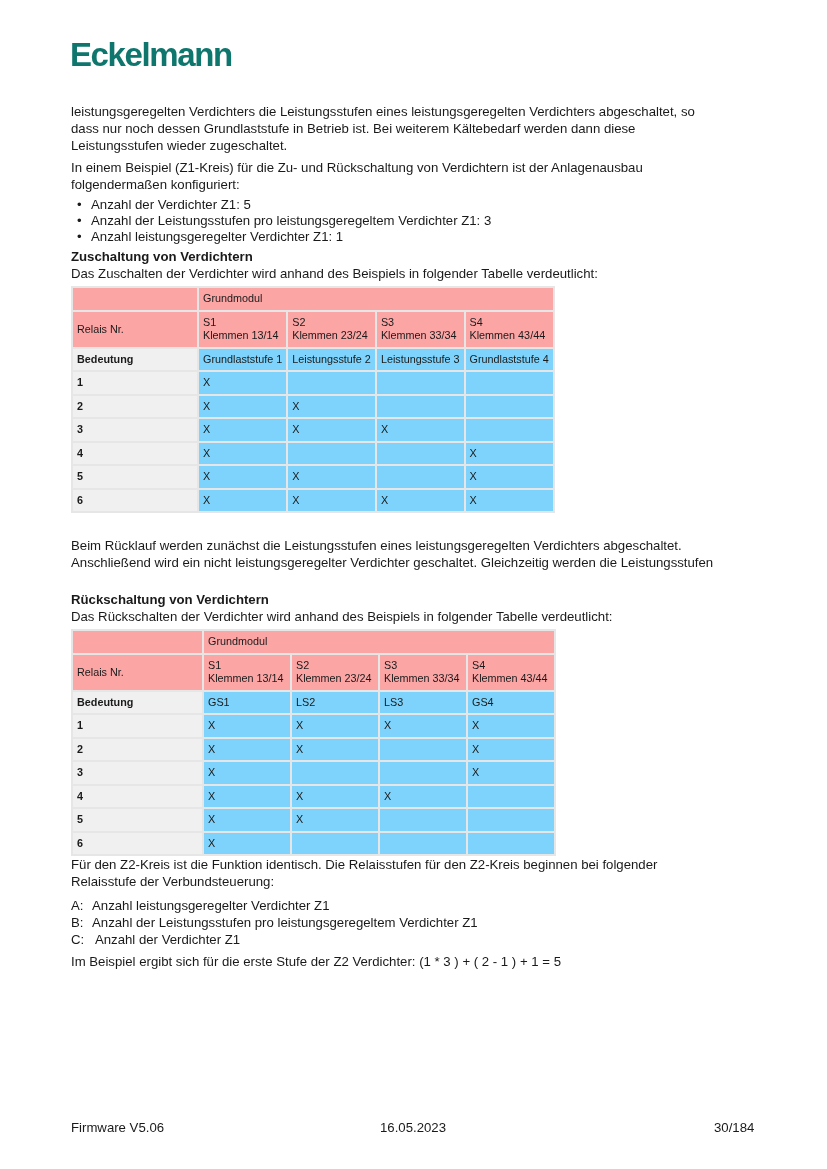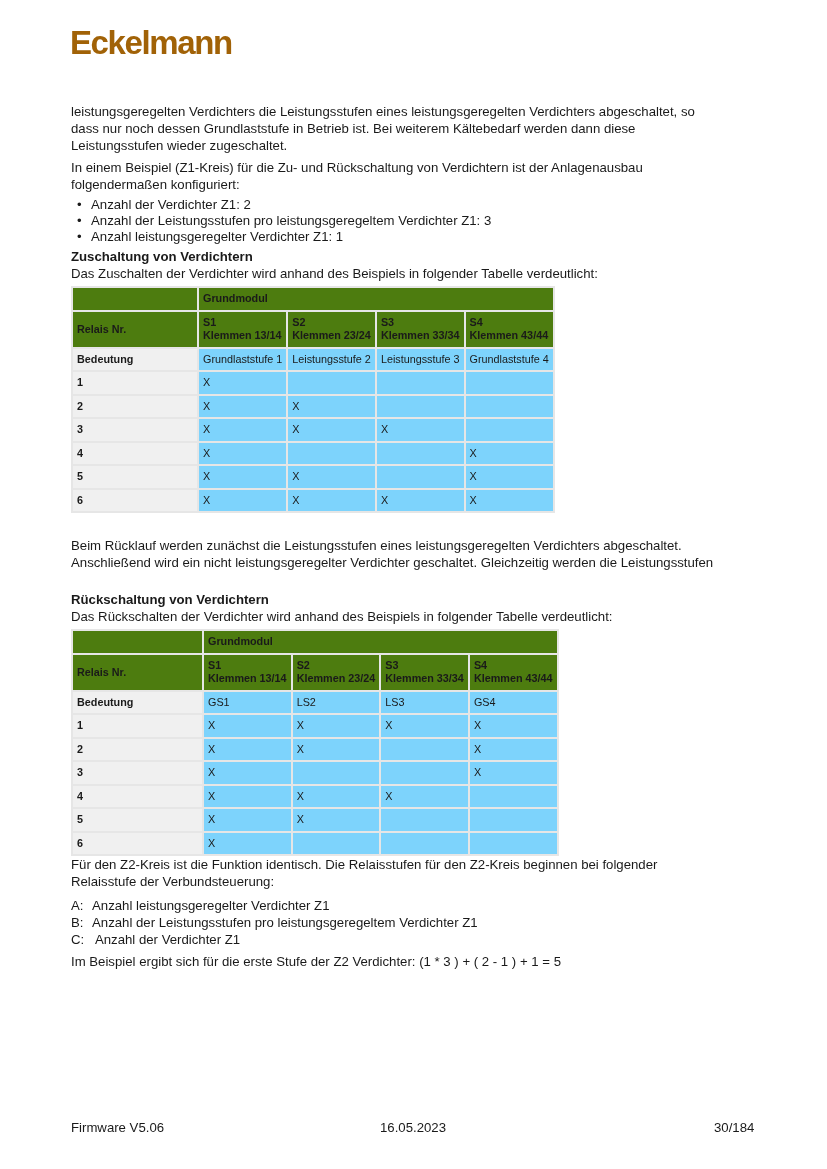--- a/index.html
+++ b/index.html
@@ -1,39 +1,39 @@
 <!DOCTYPE html>
 <html><head>
 <meta charset="utf-8">
 <style>
   html, body { margin: 0; padding: 0; background: #ffffff; }
   body {
     width: 827px; height: 1169px; position: relative; overflow: hidden;
     font-family: "Liberation Sans", sans-serif; color: #1a1a1a;
   }
   .logo {
-    position: absolute; left: 70px; top: 26px;
+    position: absolute; left: 70px; top: 38px;
     font-family: "Liberation Sans", sans-serif; font-weight: 700;
-    font-size: 33px; letter-spacing: -1.4px; color: #a16207; line-height: 1;
+    font-size: 33px; letter-spacing: -1.4px; color: #0f766e; line-height: 1;
   }
   .content { position: absolute; left: 71px; top: 103px; width: 690px; font-size: 13.2px; line-height: 17px; }
   p { margin: 0; }
   .mt5 { margin-top: 5px; }
   ul.bullets { margin: 4px 0 0 0; padding: 0; list-style: none; }
   ul.bullets li { position: relative; padding-left: 20px; line-height: 16px; }
   ul.bullets li::before { content: "\2022"; position: absolute; left: 6px; top: 0; }
   .heading { font-weight: 700; margin-top: 3px; }
   table.relay {
     border-collapse: collapse; margin-top: 4px; font-size: 10.8px; table-layout: fixed;
   }
   table.relay td {
     border: 2px solid #e6e6e6; padding: 0 4px; vertical-align: middle; height: 21.5px;
     line-height: 13px; white-space: nowrap;
   }
-  table.relay td.hdr { background: #4d7c0f; font-weight: 700; }
+  table.relay td.hdr { background: #fca5a5; font-weight: 400; }
   table.relay tr.two td { height: 35px; }
   table.relay td.rowlabel { background: #f0f0f0; font-weight: 700; }
   table.relay td.cell { background: #7dd3fc; }
   .labeled { margin: 0; padding: 0; list-style: none; margin-top: 7px; }
   .labeled li { display: flex; line-height: 17px; }
   .labeled li .k { width: 21px; }
   .footer { position: absolute; top: 1120px; font-size: 13.2px; }
 </style>
 </head>
 <body>
@@ -44,21 +44,21 @@
   <p>
     <span>leistungsgeregelten Verdichters die Leistungsstufen eines leistungsgeregelten Verdichters abgeschaltet, so</span><br>
     <span>dass nur noch dessen Grundlaststufe in Betrieb ist. Bei weiterem Kältebedarf werden dann diese</span><br>
     <span>Leistungsstufen wieder zugeschaltet.</span>
   </p>
   <p class="mt5">
     <span>In einem Beispiel (Z1-Kreis) für die Zu- und Rückschaltung von Verdichtern ist der Anlagenausbau</span><br>
     <span>folgendermaßen konfiguriert:</span>
   </p>
   <ul class="bullets">
-    <li>Anzahl der Verdichter Z1: 2</li>
+    <li>Anzahl der Verdichter Z1: 5</li>
     <li>Anzahl der Leistungsstufen pro leistungsgeregeltem Verdichter Z1: 3</li>
     <li>Anzahl leistungsgeregelter Verdichter Z1: 1</li>
   </ul>
 
   <p class="heading">Zuschaltung von Verdichtern</p>
   <p>Das Zuschalten der Verdichter wird anhand des Beispiels in folgender Tabelle verdeutlicht:</p>
 
   <table class="relay" id="t1">
     <colgroup>
         <col style="width:126px">

